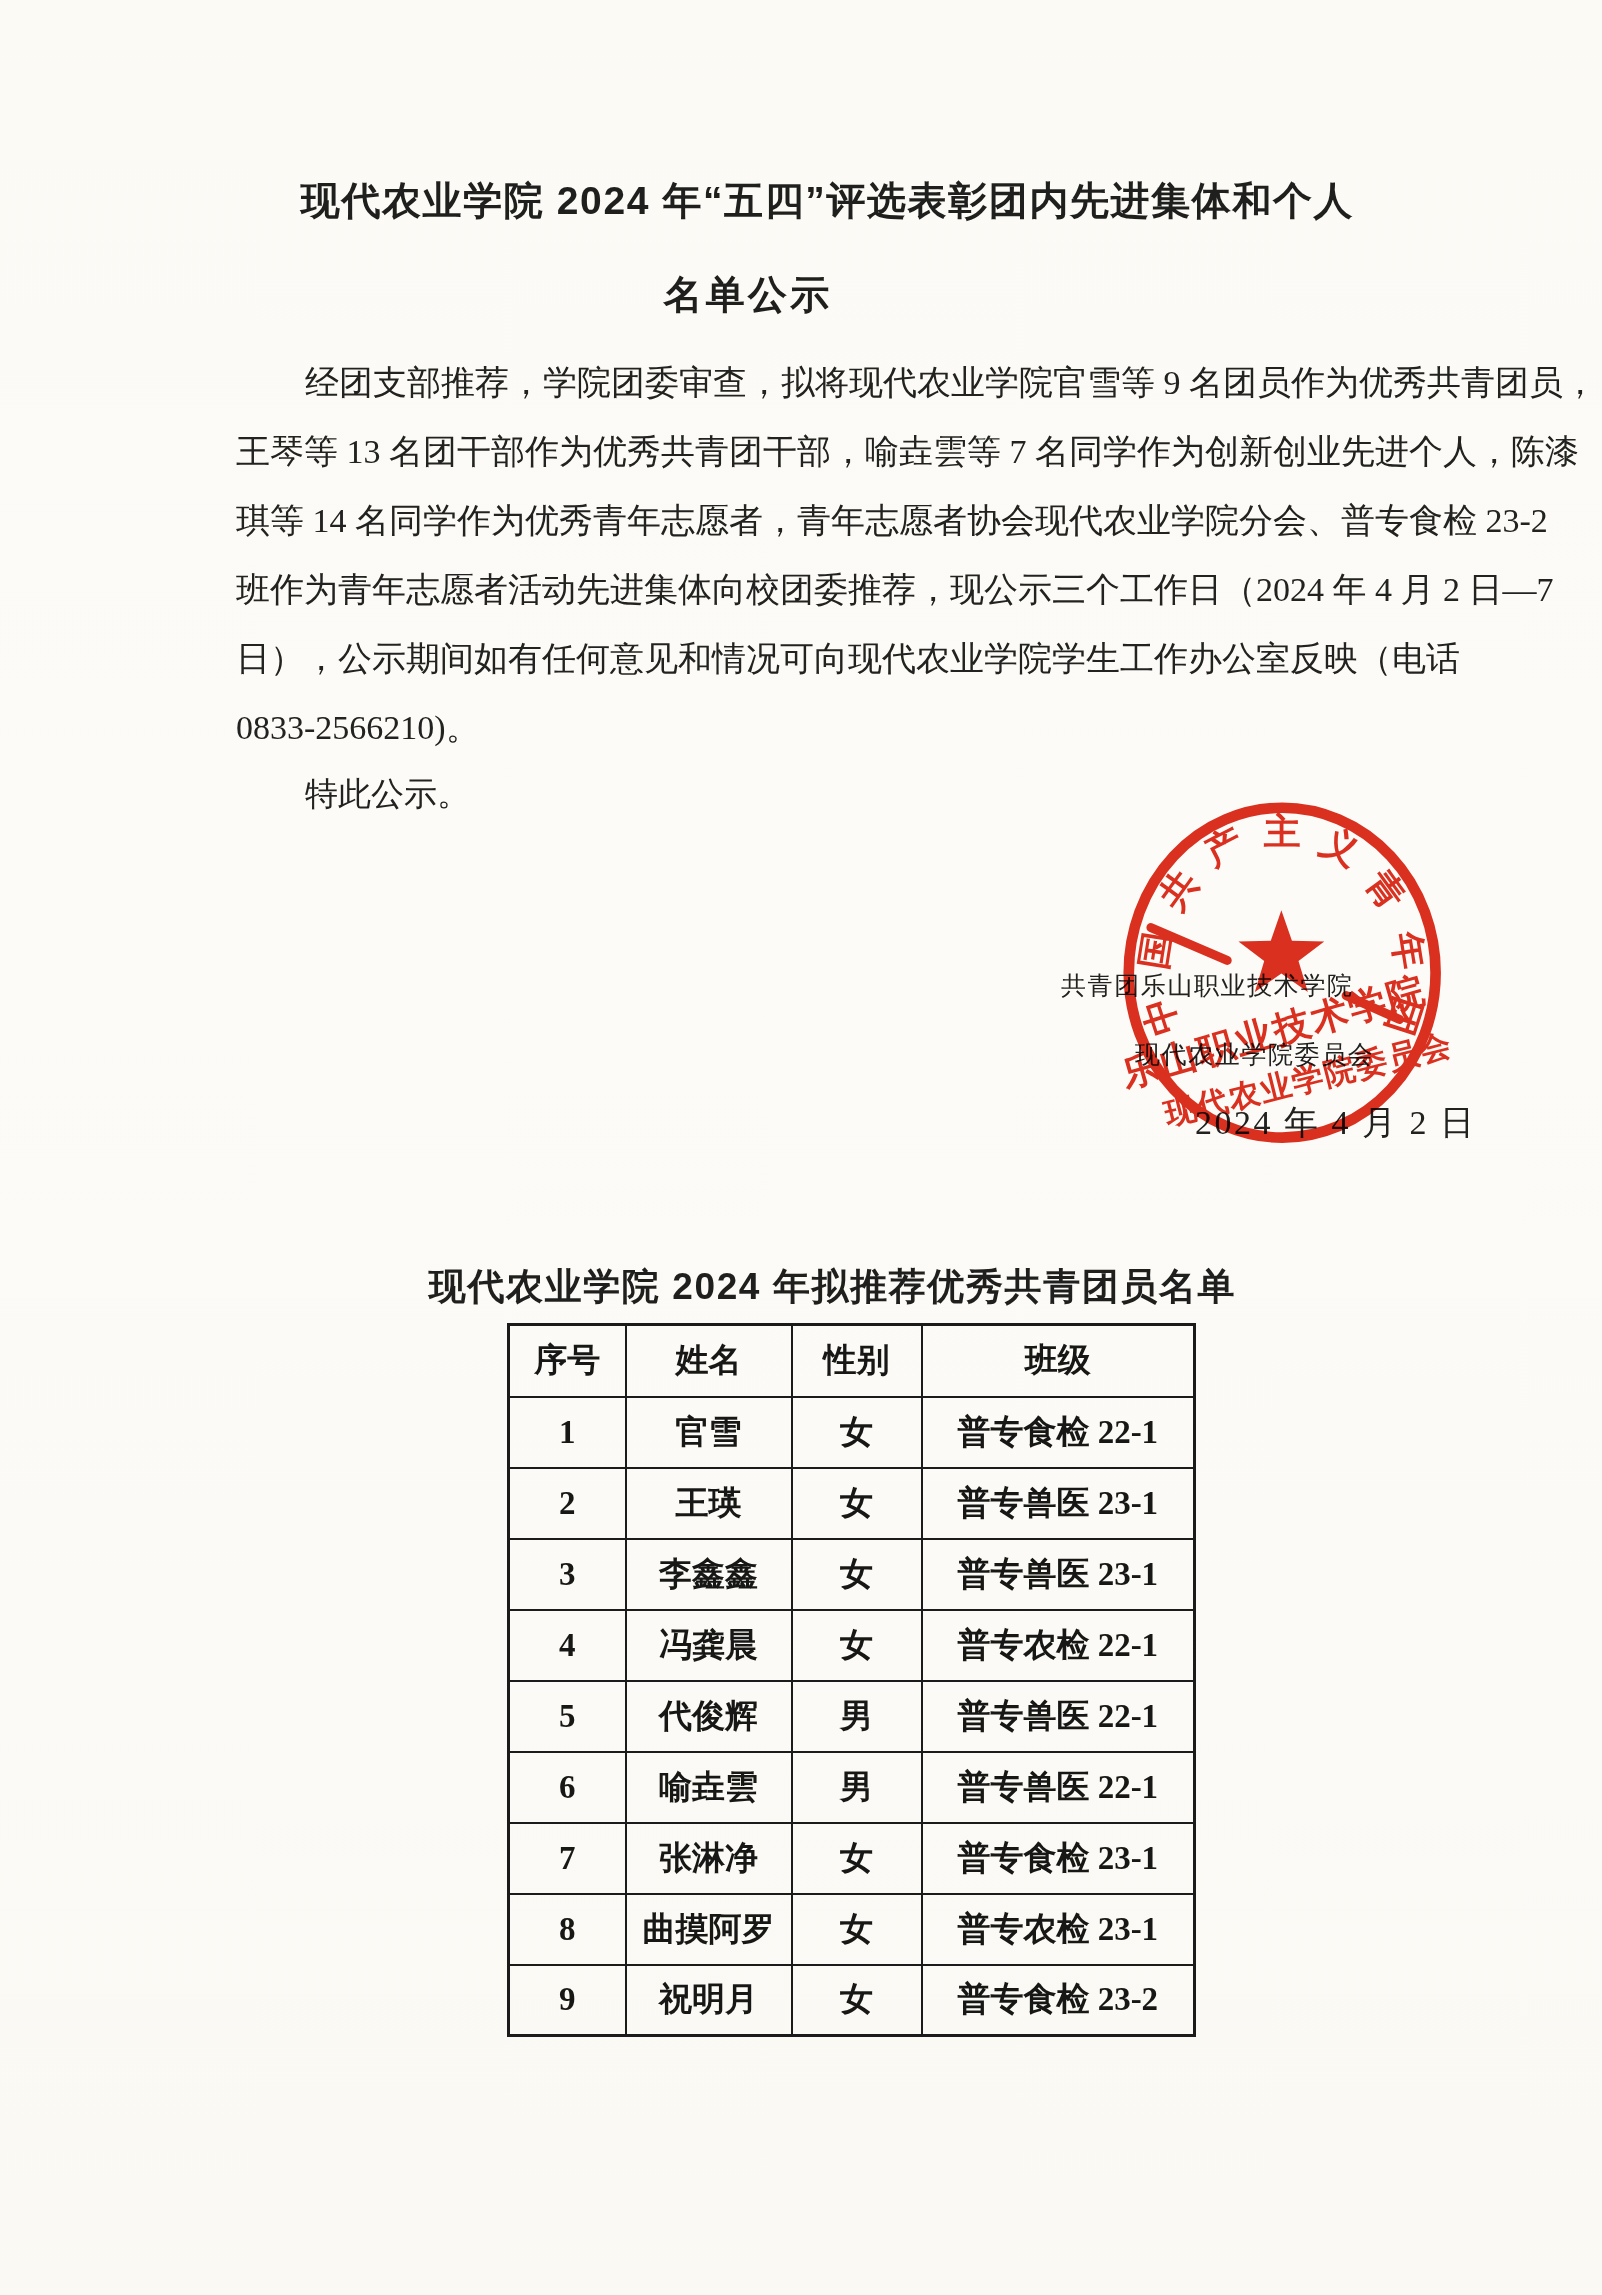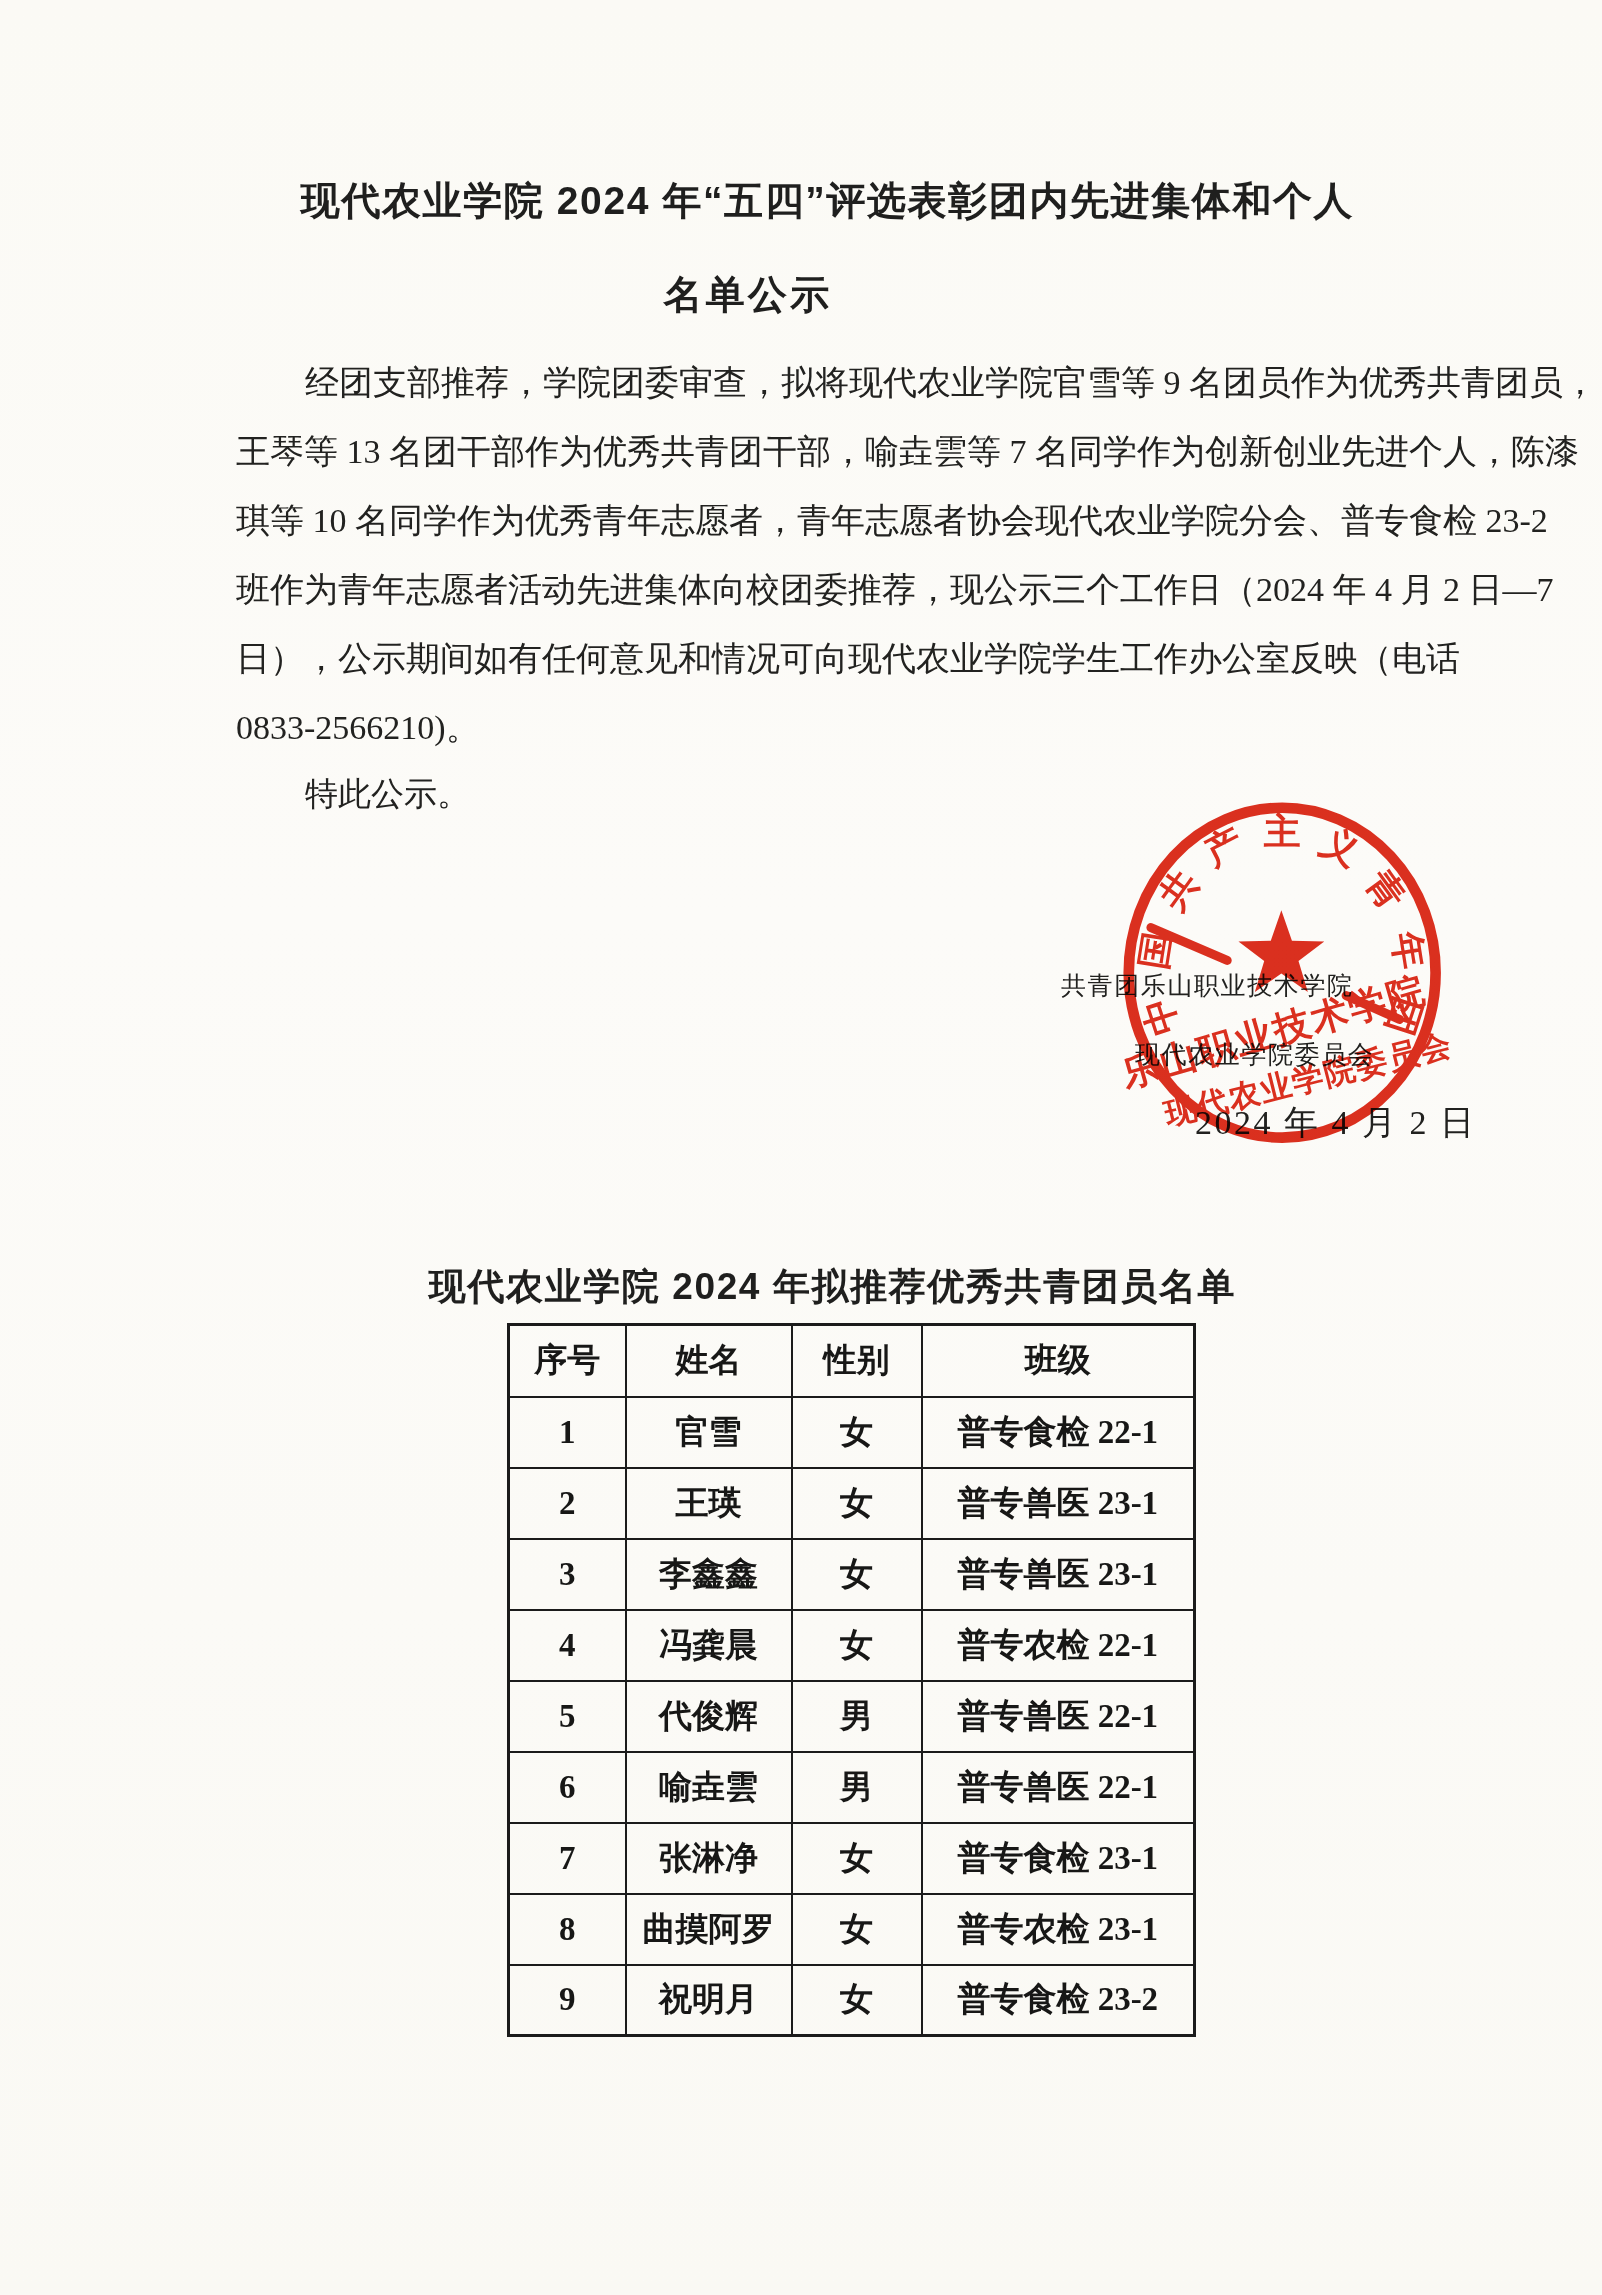--- a/index.html
+++ b/index.html
@@ -98,21 +98,21 @@
 <body>
 
 <div class="page">
 
   <div class="doc-title">现代农业学院 2024 年“五四”评选表彰团内先进集体和个人</div>
   <div class="doc-subtitle">名单公示</div>
 
   <div class="body-block">
       <div class="line indent">经团支部推荐，学院团委审查，拟将现代农业学院官雪等 9 名团员作为优秀共青团员，</div>
       <div class="line">王琴等 13 名团干部作为优秀共青团干部，喻垚雲等 7 名同学作为创新创业先进个人，陈漆</div>
-      <div class="line">琪等 10 名同学作为优秀青年志愿者，青年志愿者协会现代农业学院分会、普专食检 23-2</div>
+      <div class="line">琪等 14 名同学作为优秀青年志愿者，青年志愿者协会现代农业学院分会、普专食检 23-2</div>
       <div class="line">班作为青年志愿者活动先进集体向校团委推荐，现公示三个工作日（2024 年 4 月 2 日—7</div>
       <div class="line">日），公示期间如有任何意见和情况可向现代农业学院学生工作办公室反映（电话</div>
       <div class="line short">0833-2566210)。</div>
     </div>
 
   <div class="closing-line">特此公示。</div>
 
   <div class="signature-line sig-1">共青团乐山职业技术学院</div>
   <div class="signature-line sig-2">现代农业学院委员会</div>
   <div class="signature-line date-line">2024 年 4 月 2 日</div>

